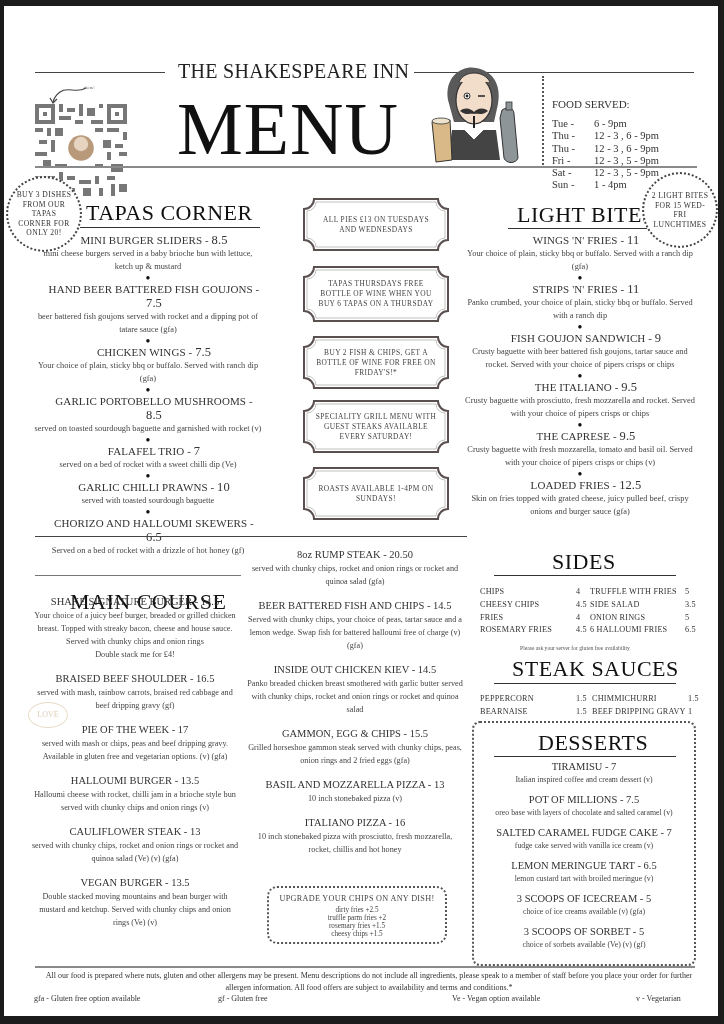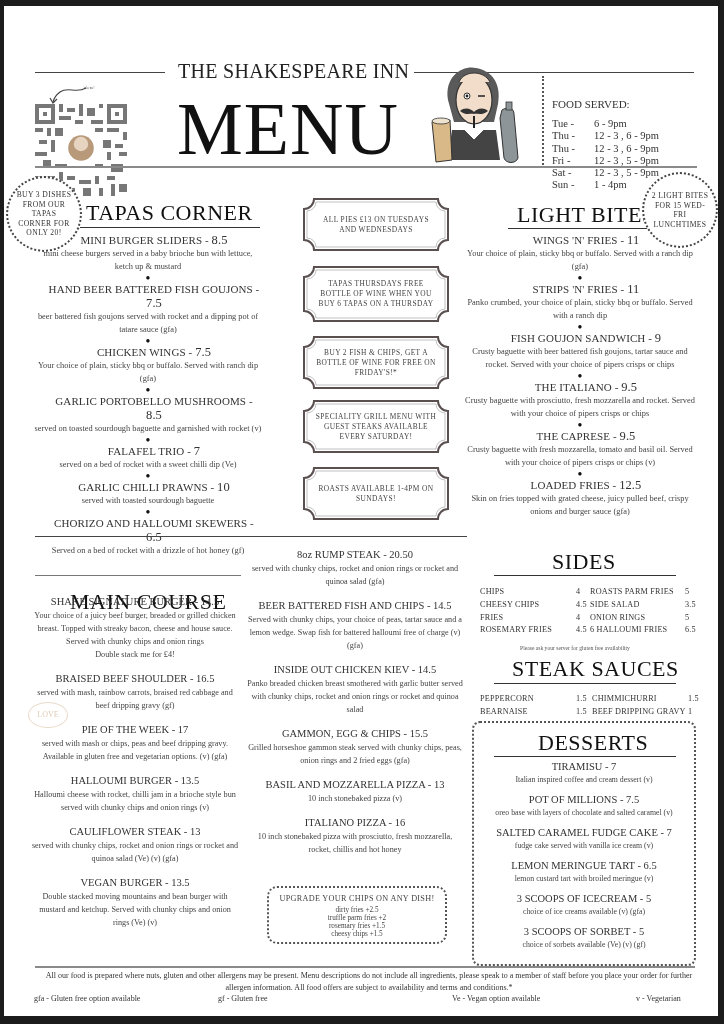--- a/index.html
+++ b/index.html
@@ -360,21 +360,21 @@
     <div class="l">rosemary fries +1.5</div>
     <div class="l">cheesy chips +1.5</div>
   </div>
 
   <div class="abs sec-h" style="left:548px;top:545px;">SIDES</div>
   <div class="sec-ul" style="left:490px;top:569px;width:182px;"></div>
   <div class="abs" style="left:476px;top:580px;width:220px;">
     <div class="tbl-row">
         <span style="width:96px">CHIPS</span>
         <span style="width:14px">4</span>
-        <span style="width:95px">ROASTS PARM FRIES</span>
+        <span style="width:95px">TRUFFLE WITH FRIES</span>
         <span>5</span>
       </div>
     <div class="tbl-row">
         <span style="width:96px">CHEESY CHIPS</span>
         <span style="width:14px">4.5</span>
         <span style="width:95px">SIDE SALAD</span>
         <span>3.5</span>
       </div>
     <div class="tbl-row">
         <span style="width:96px">FRIES</span>

